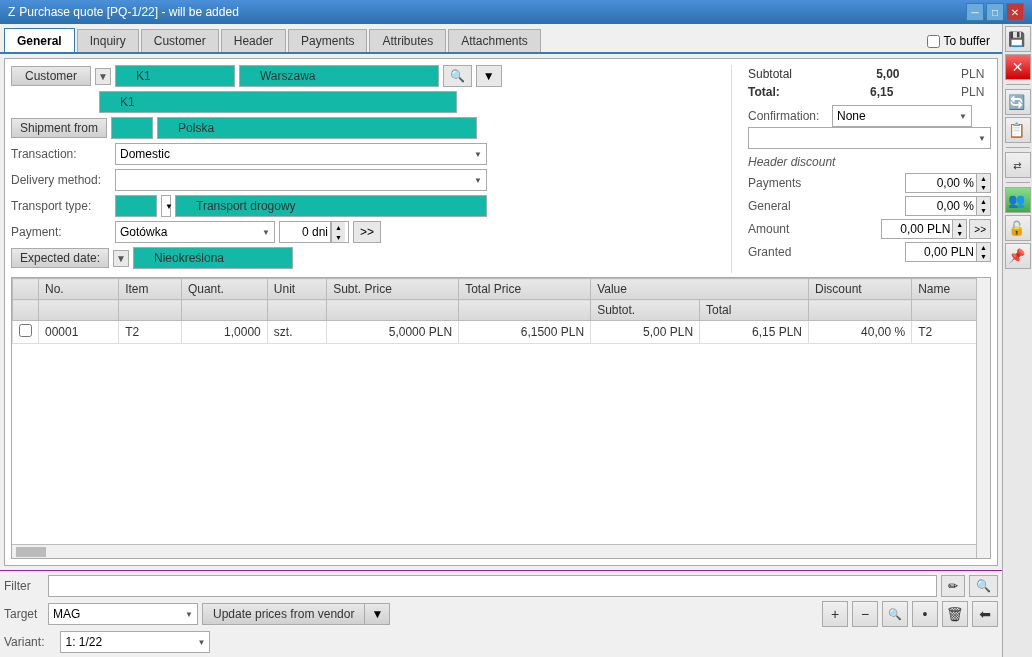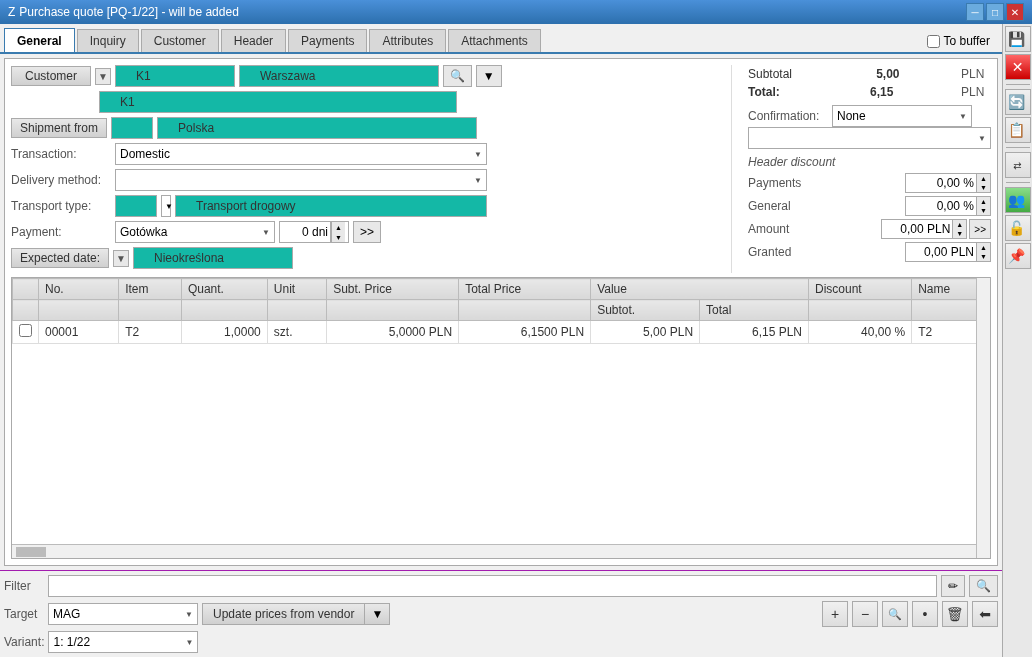--- a/index.html
+++ b/index.html
@@ -488,21 +488,21 @@
           <button class="action-btn">−</button>
           <button class="action-btn" style="font-size:11px;">🔍</button>
           <button class="action-btn">•</button>
           <button class="action-btn">🗑</button>
           <button class="action-btn">⬅</button>
         </div>
       </div>
 
       <div class="variant-row" style="margin-top:4px;">
         <span class="variant-label">Variant:</span>
-        <div class="dropdown" style="width:150px;">
+        <div class="dropdown" style="width:150px;margin-left:12px;">
           <span>1:  1/22</span>
           <span class="dropdown-arrow">▼</span>
         </div>
       </div>
     </div>
   </div>
 
   <div class="right-sidebar">
     <button class="sidebar-btn">💾</button>
     <button class="sidebar-btn red-btn">✕</button>

